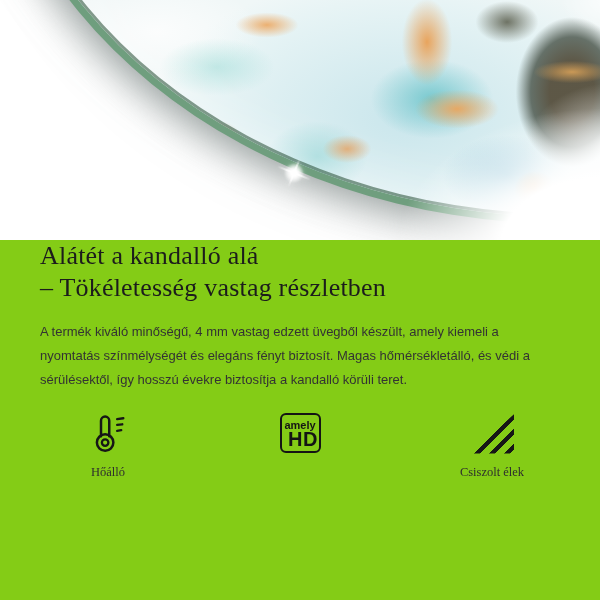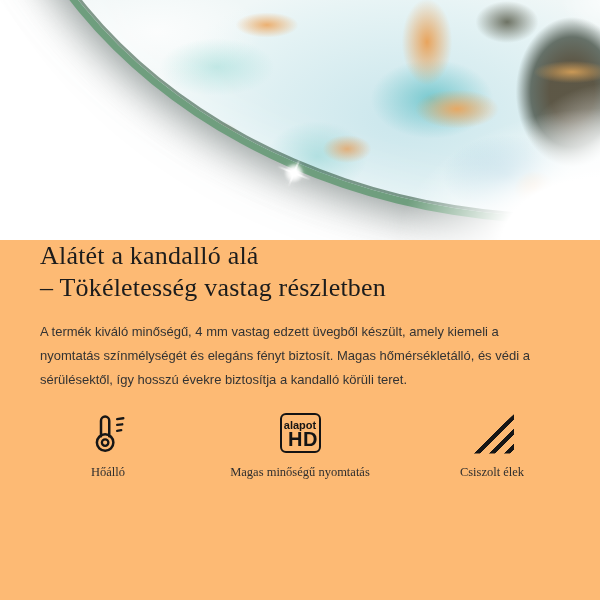--- a/index.html
+++ b/index.html
@@ -1,17 +1,17 @@
 <!DOCTYPE html>
 <html><head>
 <meta charset="utf-8">
 <style>
   html,body{margin:0;padding:0;background:#fff;}
   .page{
-    position:relative;width:600px;height:600px;overflow:hidden;background:#fdba74;
+    position:relative;width:600px;height:600px;overflow:hidden;background:#84cc16;
     font-family:"Liberation Sans",sans-serif;color:#1c1c1c;
   }
   
   .hero{position:absolute;top:0;left:0;width:600px;height:240px;overflow:hidden;background:#fff;}
   .plate-shadow{
     position:absolute;left:-34px;top:-726px;width:1160px;height:940px;border-radius:50%;
     background:rgba(120,131,129,0.48);filter:blur(20px);
   }
   .plate{
     position:absolute;left:-20px;top:-730px;width:1160px;height:940px;border-radius:50%;
@@ -113,25 +113,24 @@
             <path d="M33.5 15.6 l5.4 -0.7" stroke-width="2.4"></path>
             <path d="M33.5 21.7 l4.3 -0.6" stroke-width="2.4"></path>
           </svg>
         </div>
         <div class="feature-label">Hőálló</div>
       </div>
 
       <div class="feature">
         <div class="icon-wrap">
           <div class="uhd">
-            <span class="uhd-top">alapot</span>
+            <span class="uhd-top">amely</span>
             <span class="uhd-bottom">HD</span>
           </div>
         </div>
-        <div class="feature-label">Magas minőségű nyomtatás</div>
       </div>
 
 
 
       <div class="feature">
         <div class="icon-wrap">
           <div class="edges"></div>
         </div>
         <div class="feature-label">Csiszolt élek</div>
       </div>

